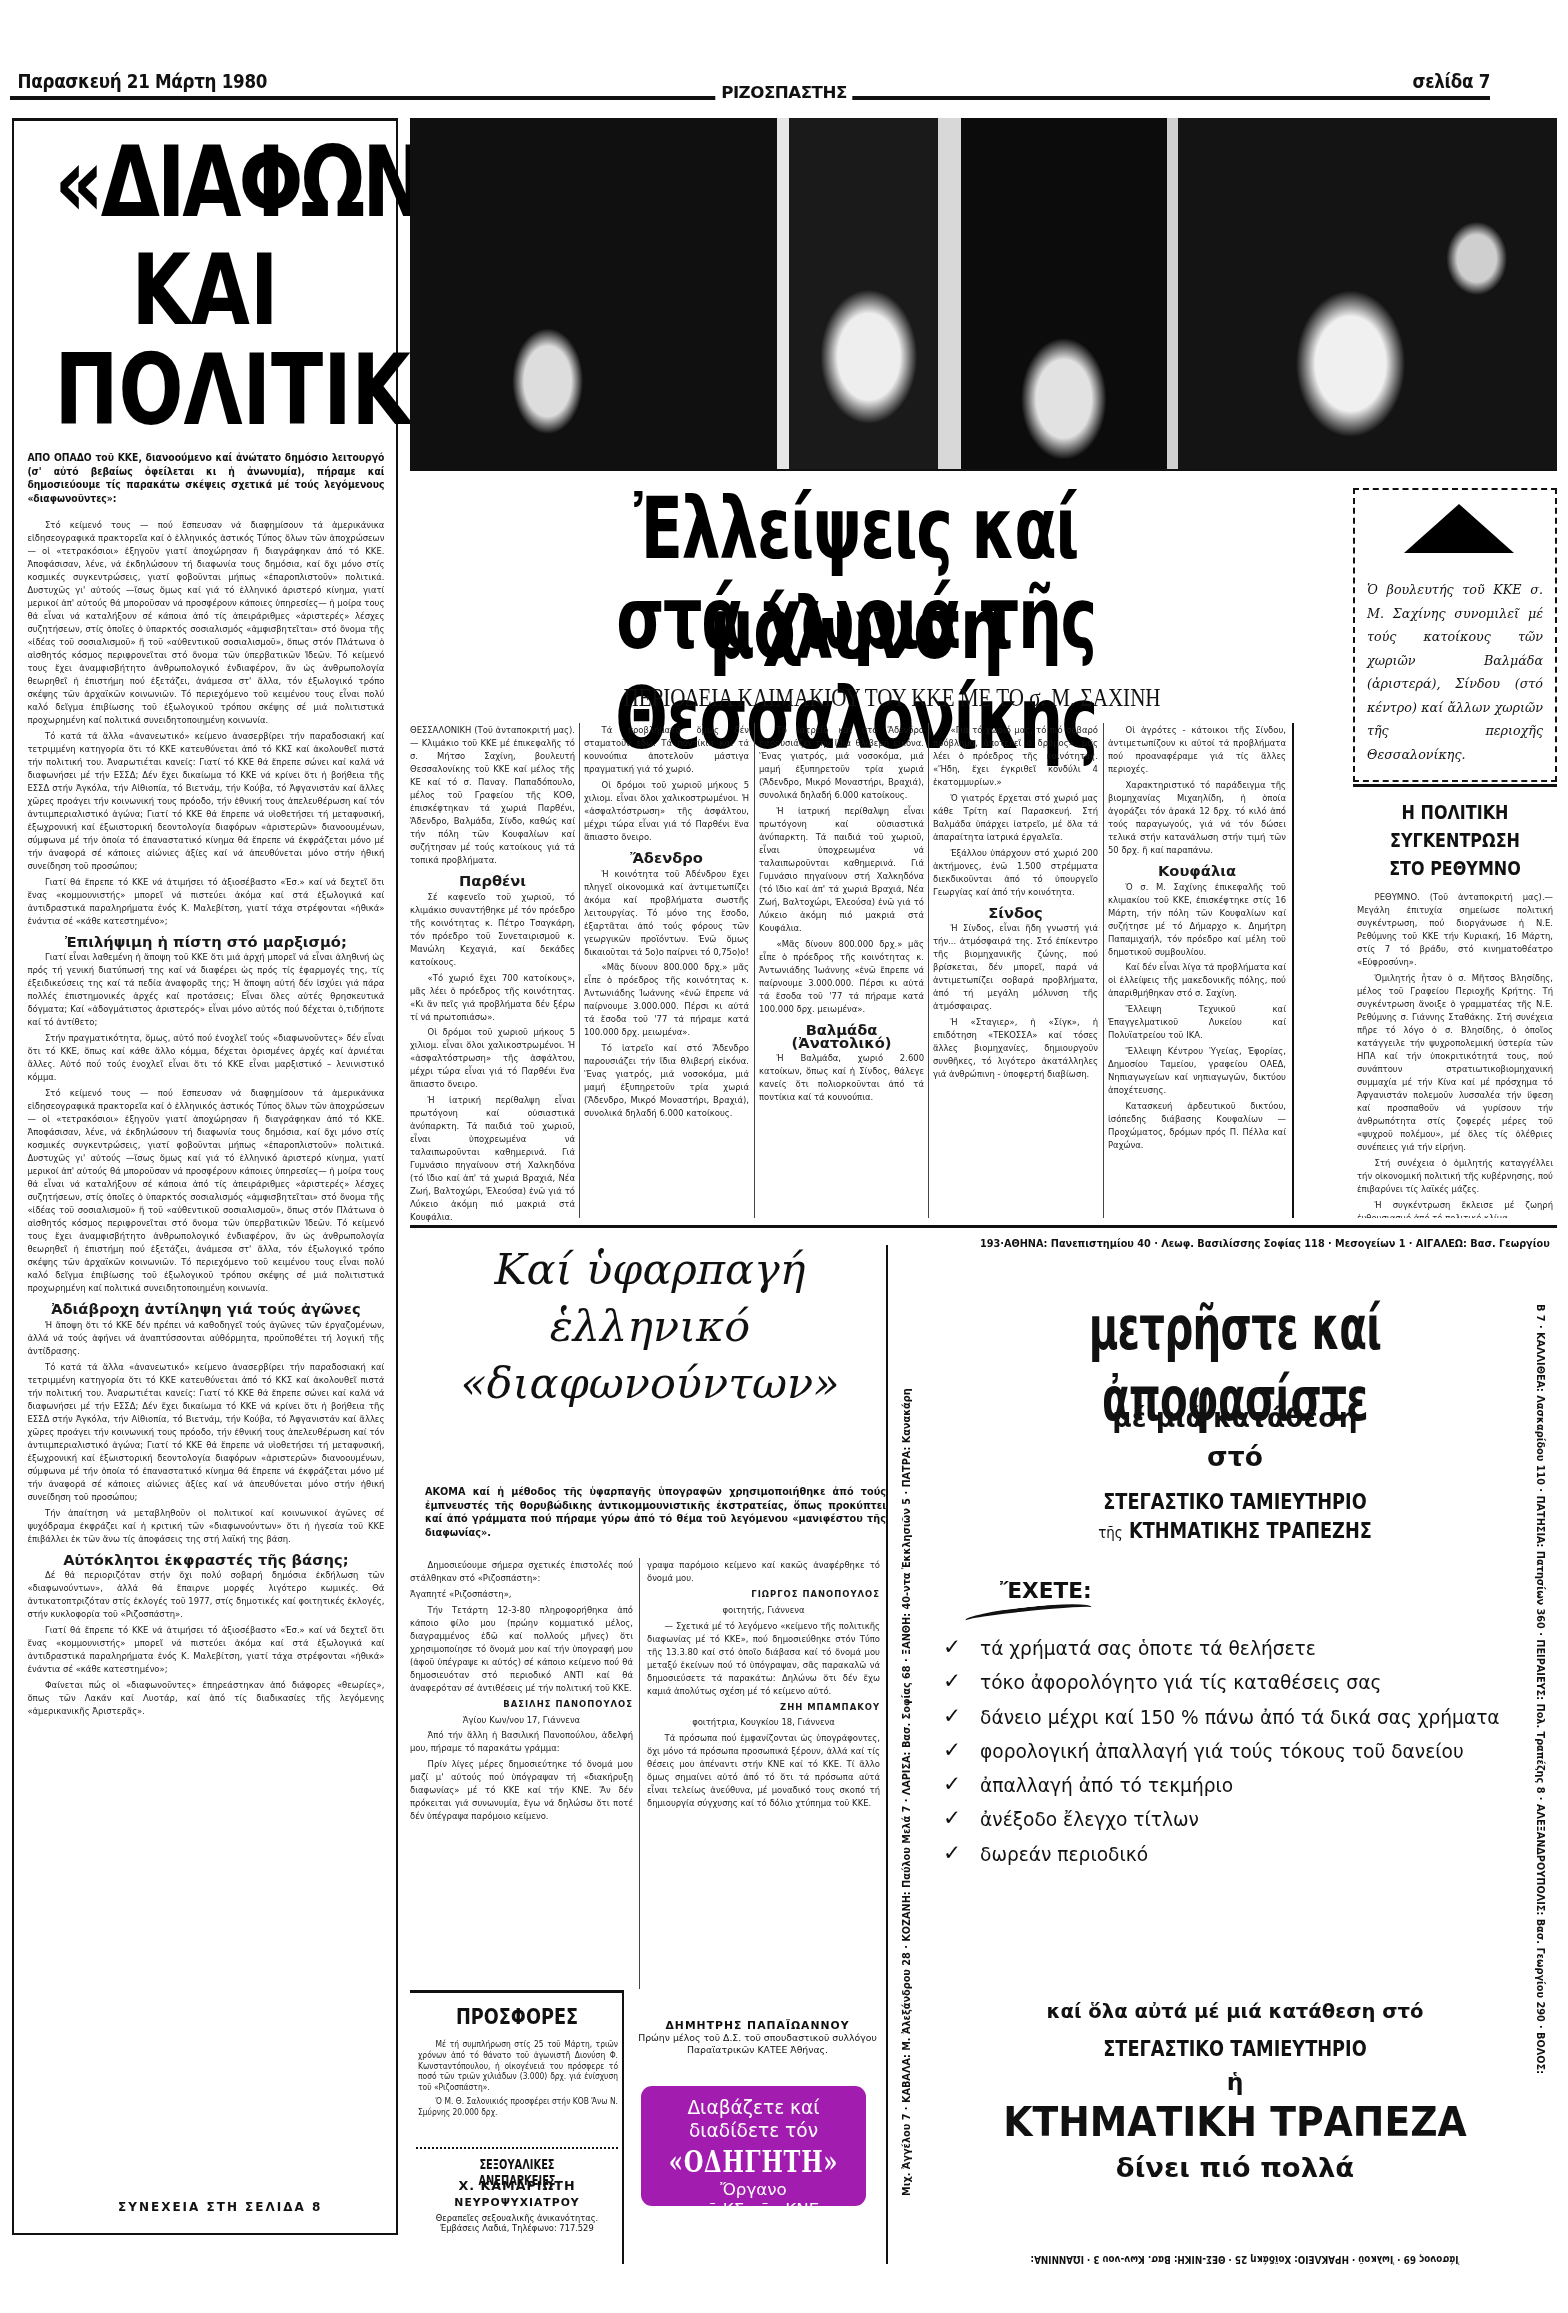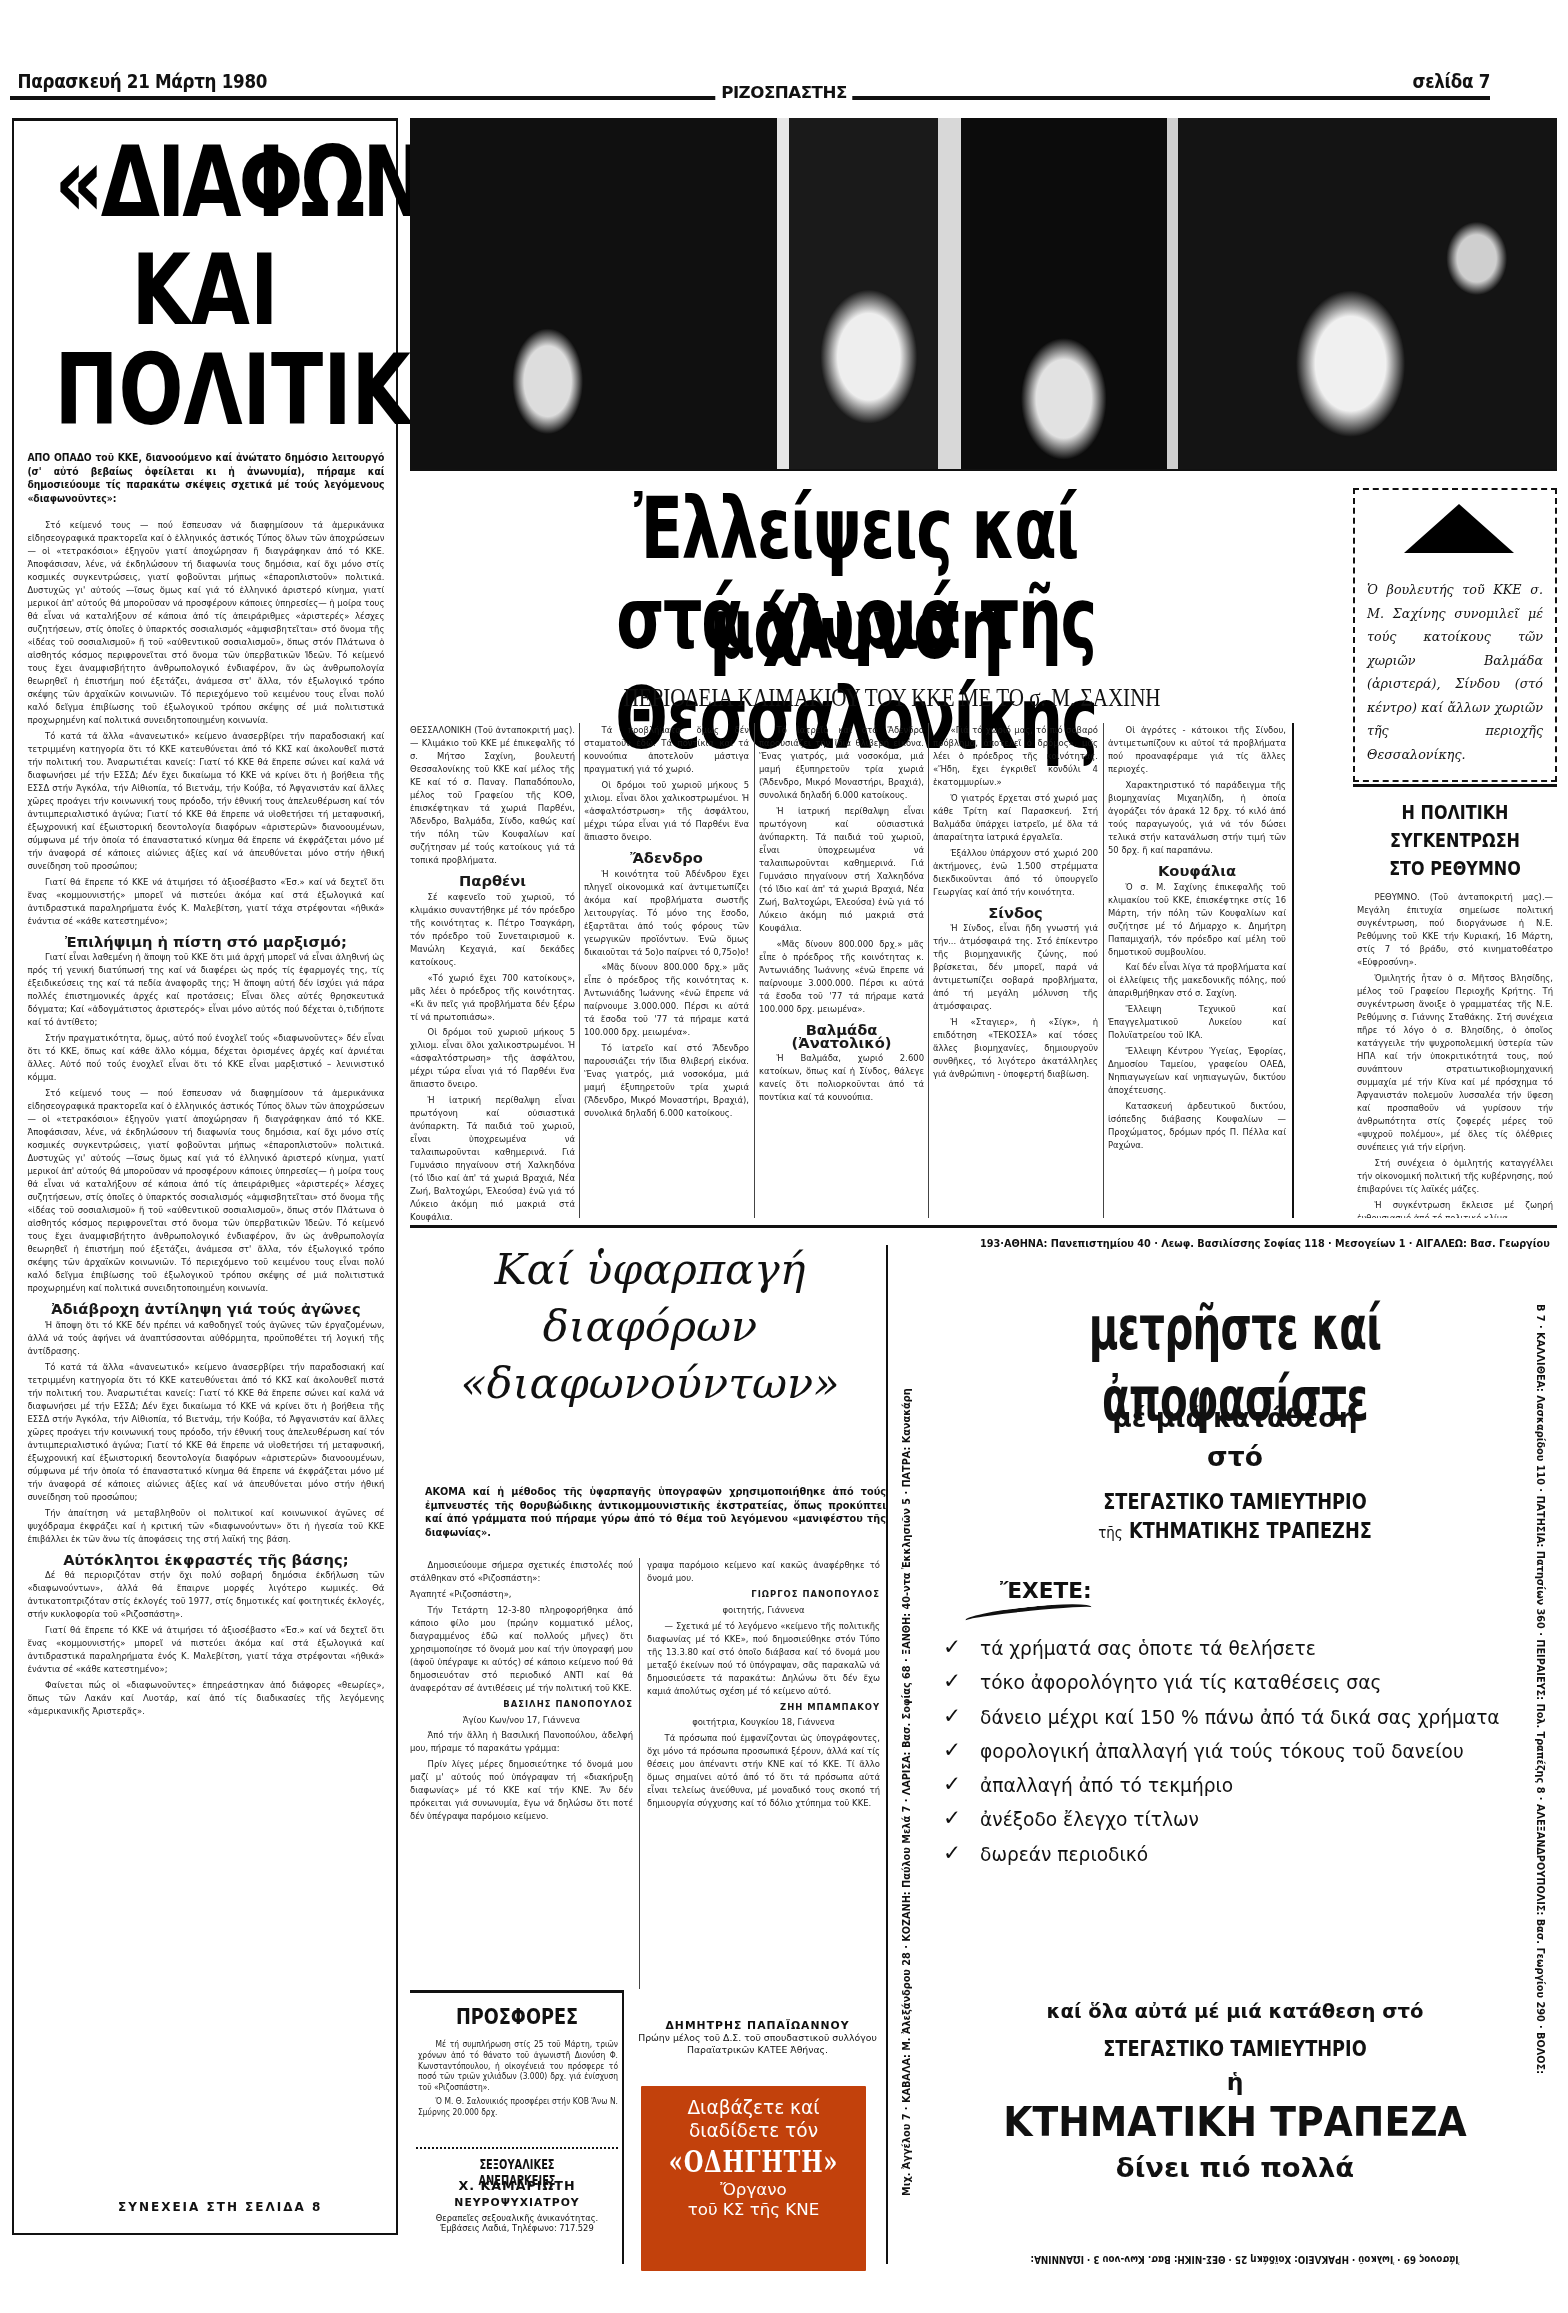--- a/index.html
+++ b/index.html
@@ -80,21 +80,21 @@
   .dotted { left: 416px; top: 2147px; width: 202px; border-top: 2.9px dotted #111; }
   .ad-doctor-1 { left: 410px; top: 2156px; width: 214px; text-align: center; font-family: "DejaVu Sans", sans-serif; font-weight: bold; font-size: 13.7px; transform: scaleX(0.72); }
   .ad-doctor-2 { left: 410px; top: 2178px; width: 214px; text-align: center; font-family: "DejaVu Sans", sans-serif; font-weight: bold; font-size: 12.7px; letter-spacing: 1px; }
   .ad-doctor-3 { left: 410px; top: 2196px; width: 214px; text-align: center; font-family: "DejaVu Sans", sans-serif; font-weight: bold; font-size: 10.8px; letter-spacing: 1px; }
   .ad-doctor-4 { left: 416px; top: 2213px; width: 202px; text-align: center; font-size: 8.3px; font-family: "DejaVu Sans", sans-serif; }
 
   .sig2 { left: 635px; top: 2019px; width: 245px; text-align: center; font-family: "DejaVu Sans", sans-serif; }
   .sig2 .n { font-weight: bold; font-size: 10.8px; letter-spacing: 1px; }
   .sig2 .d { font-size: 9.3px; line-height: 11.8px; }
 
-  .odigiti { left: 641px; top: 2086px; width: 225px; height: 185px; background: #c2410c; color: #fff; border-radius: 1px; text-align: center; font-family: "DejaVu Sans", sans-serif; }
+  .odigiti { left: 641px; top: 2086px; width: 225px; height: 120px; background: #a21caf; color: #fff; border-radius: 11px; text-align: center; font-family: "DejaVu Sans", sans-serif; }
   .od1 { font-size: 18.6px; margin-top: 9.8px; line-height: 23.5px; }
   .od2 { font-size: 29px; font-weight: bold; font-family: "DejaVu Serif", serif; transform: scaleX(0.78); letter-spacing: 1px; margin-top: 2px; }
   .od3 { font-size: 16.7px; line-height: 20.6px; }
   .bank-border-top { left: 980px; top: 1237px; width: 549px; font-family: "DejaVu Sans Condensed", "DejaVu Sans", sans-serif; font-weight: bold; font-size: 10.8px; white-space: nowrap; }
   .bank-border-left { left: 900px; top: 2196px; transform: rotate(-90deg); transform-origin: left top; width: 931px; font-family: "DejaVu Sans Condensed", "DejaVu Sans", sans-serif; font-weight: bold; font-size: 10.8px; white-space: nowrap; }
   .bank-border-right { left: 1547px; top: 1304px; transform: rotate(90deg); transform-origin: left top; width: 882px; font-family: "DejaVu Sans Condensed", "DejaVu Sans", sans-serif; font-weight: bold; font-size: 10.8px; white-space: nowrap; }
   .bank-border-bottom { left: 961px; top: 2254px; width: 568px; transform: rotate(180deg); font-family: "DejaVu Sans Condensed", "DejaVu Sans", sans-serif; font-weight: bold; font-size: 9.8px; white-space: nowrap; text-align: center; }
   .bank-hl { left: 931px; top: 1292px; width: 608px; text-align: center; font-family: "DejaVu Sans", sans-serif; font-weight: bold; font-size: 61px; transform: scaleX(0.66); letter-spacing: -1px; }
   .bank-l1 { left: 931px; top: 1402px; width: 608px; text-align: center; font-family: "DejaVu Sans", sans-serif; font-weight: bold; font-size: 26.5px; }
   .bank-l2 { left: 931px; top: 1441px; width: 608px; text-align: center; font-family: "DejaVu Sans", sans-serif; font-weight: bold; font-size: 26.5px; }
@@ -211,21 +211,21 @@
   <p>ΡΕΘΥΜΝΟ. (Τοῦ ἀνταποκριτή μας).— Μεγάλη ἐπιτυχία σημείωσε πολιτική συγκέντρωση, πού διοργάνωσε ἡ Ν.Ε. Ρεθύμνης τοῦ ΚΚΕ τήν Κυριακή, 16 Μάρτη, στίς 7 τό βράδυ, στό κινηματοθέατρο «Εὐφροσύνη».</p>
   <p>Ὁμιλητής ἦταν ὁ σ. Μῆτσος Βλησίδης, μέλος τοῦ Γραφείου Περιοχῆς Κρήτης. Τή συγκέντρωση ἄνοιξε ὁ γραμματέας τῆς Ν.Ε. Ρεθύμνης σ. Γιάννης Σταθάκης. Στή συνέχεια πῆρε τό λόγο ὁ σ. Βλησίδης, ὁ ὁποῖος κατάγγειλε τήν ψυχροπολεμική ὑστερία τῶν ΗΠΑ καί τήν ὑποκριτικότητά τους, πού συνάπτουν στρατιωτικοβιομηχανική συμμαχία μέ τήν Κίνα καί μέ πρόσχημα τό Ἀφγανιστάν πολεμοῦν λυσσαλέα τήν ὕφεση καί προσπαθοῦν νά γυρίσουν τήν ἀνθρωπότητα στίς ζοφερές μέρες τοῦ «ψυχροῦ πολέμου», μέ ὅλες τίς ὀλέθριες συνέπειες γιά τήν εἰρήνη.</p>
   <p>Στή συνέχεια ὁ ὁμιλητής καταγγέλλει τήν οἰκονομική πολιτική τῆς κυβέρνησης, πού ἐπιβαρύνει τίς λαϊκές μάζες.</p>
   <p>Ἡ συγκέντρωση ἔκλεισε μέ ζωηρή ἐνθουσιασμό ἀπό τό πολιτικό κλίμα.</p>
 </div>
 
 <div class="abs sep-rule"></div>
 
 <div class="abs story2-hl">
   <div>Καί ὑφαρπαγή</div>
-  <div>διαφόρων</div>
+  <div>ἑλληνικό</div>
   <div>«διαφωνούντων»</div>
 </div>
 <div class="abs story2-lead">ΑΚΟΜΑ καί ἡ μέθοδος τῆς ὑφαρπαγῆς ὑπογραφῶν χρησιμοποιήθηκε ἀπό τούς ἐμπνευστές τῆς θορυβώδικης ἀντικομμουνιστικῆς ἐκστρατείας, ὅπως προκύπτει καί ἀπό γράμματα πού πήραμε γύρω ἀπό τό θέμα τοῦ λεγόμενου «μανιφέστου τῆς διαφωνίας».</div>
 <div class="abs s2c1 col-text">
   <p>Δημοσιεύουμε σήμερα σχετικές ἐπιστολές πού στάλθηκαν στό «Ριζοσπάστη»:</p>
   <p style="text-indent:0">Ἀγαπητέ «Ριζοσπάστη»,</p>
   <p>Τήν Τετάρτη 12-3-80 πληροφορήθηκα ἀπό κάποιο φίλο μου (πρώην κομματικό μέλος, διαγραμμένος ἐδῶ καί πολλούς μῆνες) ὅτι χρησιμοποίησε τό ὄνομά μου καί τήν ὑπογραφή μου (ἀφοῦ ὑπέγραψε κι αὐτός) σέ κάποιο κείμενο πού θά δημοσιευόταν στό περιοδικό ΑΝΤΙ καί θά ἀναφερόταν σέ ἀντιθέσεις μέ τήν πολιτική τοῦ ΚΚΕ.</p>
   <p class="sig">ΒΑΣΙΛΗΣ ΠΑΝΟΠΟΥΛΟΣ</p>
   <p class="sig-sub">Ἁγίου Κων/νου 17, Γιάννενα</p>
   <p>Ἀπό τήν ἄλλη ἡ Βασιλική Πανοπούλου, ἀδελφή μου, πήραμε τό παρακάτω γράμμα:</p>

